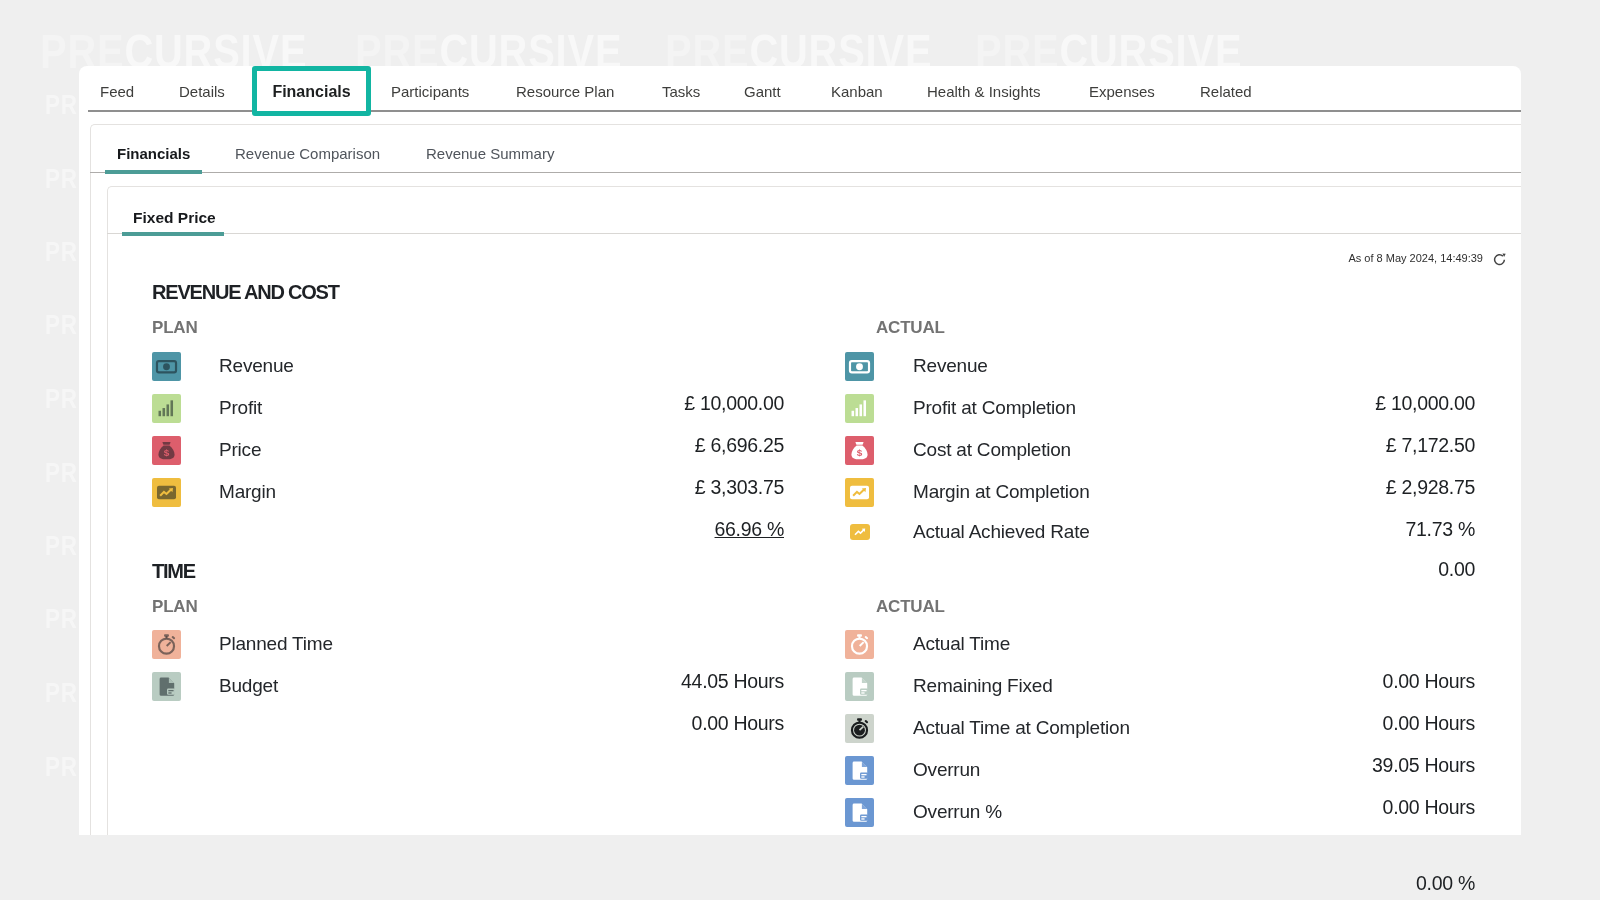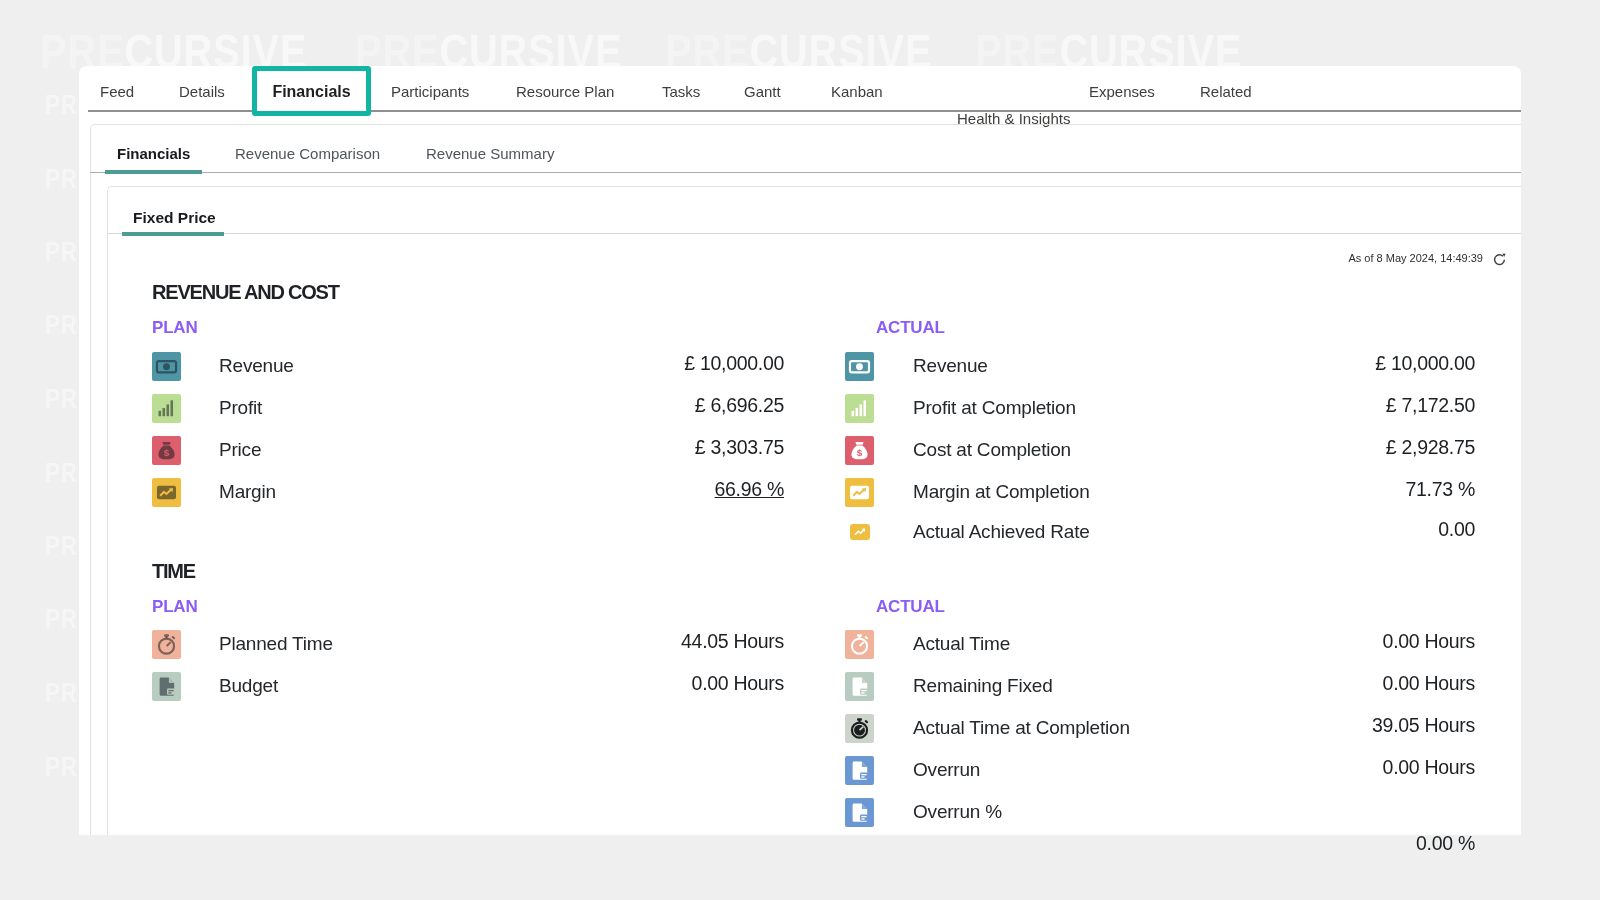--- a/index.html
+++ b/index.html
@@ -26,25 +26,25 @@
 .stab.act { font-weight:bold; color:#17191c; }
 #subline { position:absolute; left:11px; top:106px; width:1431px; height:1px; background:#aeacaa; }
 #subteal { position:absolute; left:26px; top:104px; width:97px; height:4px; background:#4c9c96; }
 #card3 { position:absolute; left:28px; top:120px; width:1414px; height:649px;
          border-top:1px solid #e4e2e0; border-left:1px solid #e4e2e0; border-radius:5px 0 0 0; }
 #fp { position:absolute; left:54px; top:143px; font-size:15.5px; font-weight:bold; color:#17191c; line-height:17px; }
 #fpline { position:absolute; left:28px; top:167px; width:1414px; height:1px; background:#d9d7d4; }
 #fpteal { position:absolute; left:43px; top:166px; width:102px; height:4px; background:#4c9c96; }
 #asof { position:absolute; left:1100px; top:186px; width:304px; text-align:right; font-size:11px; color:#2f2f2f; }
 .h1 { position:absolute; white-space:nowrap; font-size:20px; font-weight:bold; letter-spacing:-1.2px; color:#1e2125; line-height:19px; }
-.h2 { position:absolute; white-space:nowrap; font-size:17px; font-weight:bold; letter-spacing:-0.2px; color:#8b5cf6; line-height:17px; }
+.h2 { position:absolute; white-space:nowrap; font-size:17px; font-weight:bold; letter-spacing:-0.2px; color:#737373; line-height:17px; }
 .tile { position:absolute; border-radius:2px; }
 .tile svg { display:block; }
 .lbl { position:absolute; white-space:nowrap; font-size:19px; color:#24272b; line-height:26px; letter-spacing:-0.2px; }
-.val { position:absolute; font-size:19.5px; letter-spacing:-0.3px; color:#1d2023; line-height:26px; text-align:right; }
+.val { position:absolute; font-size:19.5px; letter-spacing:-0.3px; color:#1d2023; line-height:26px; text-align:right;margin-top:40px; }
 </style></head>
 <body>
 <div class="wm1" style="left:40px;"><span class="pre">PRE</span><span class="cur">CURSIVE</span></div>
 <div class="wm1" style="left:355px;"><span class="pre">PRE</span><span class="cur">CURSIVE</span></div>
 <div class="wm1" style="left:665px;"><span class="pre">PRE</span><span class="cur">CURSIVE</span></div>
 <div class="wm1" style="left:975px;"><span class="pre">PRE</span><span class="cur">CURSIVE</span></div>
 <div class="wm2" style="top:90px;"><span class="pre">PRE</span><span class="cur">CURSIVE</span></div>
 <div class="wm2" style="top:164px;"><span class="pre">PRE</span><span class="cur">CURSIVE</span></div>
 <div class="wm2" style="top:237px;"><span class="pre">PRE</span><span class="cur">CURSIVE</span></div>
 <div class="wm2" style="top:310px;"><span class="pre">PRE</span><span class="cur">CURSIVE</span></div>
@@ -55,21 +55,21 @@
 <div class="wm2" style="top:678px;"><span class="pre">PRE</span><span class="cur">CURSIVE</span></div>
 <div class="wm2" style="top:752px;"><span class="pre">PRE</span><span class="cur">CURSIVE</span></div>
 <div id="panel">
 <div class="tab" style="left:21px;">Feed</div>
 <div class="tab" style="left:100px;">Details</div>
 <div class="tab" style="left:312px;">Participants</div>
 <div class="tab" style="left:437px;">Resource Plan</div>
 <div class="tab" style="left:583px;">Tasks</div>
 <div class="tab" style="left:665px;">Gantt</div>
 <div class="tab" style="left:752px;">Kanban</div>
-<div class="tab" style="left:878px;margin-top:27px;">Health &amp; Insights</div>
+<div class="tab" style="left:848px;">Health &amp; Insights</div>
 <div class="tab" style="left:1010px;">Expenses</div>
 <div class="tab" style="left:1121px;">Related</div>
 <div id="tabline"></div>
 <div id="finbox">
       <span>Financials</span>
     </div>
 <div id="card2"></div>
 <div id="card3"></div>
 <div class="stab act" style="left:38px;">Financials</div>
 <div class="stab" style="left:156px;">Revenue Comparison</div>

